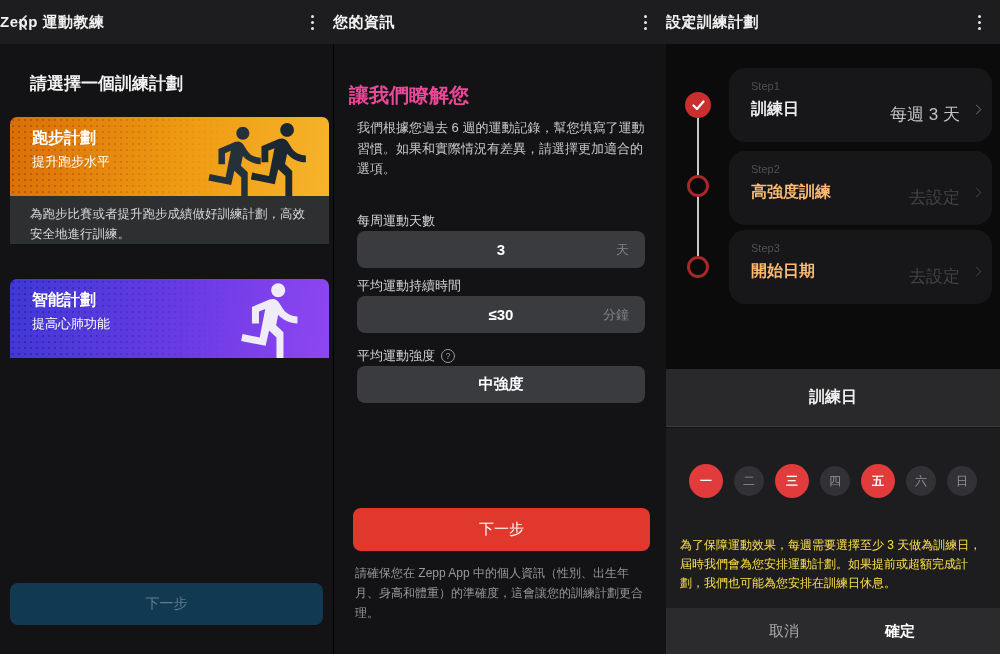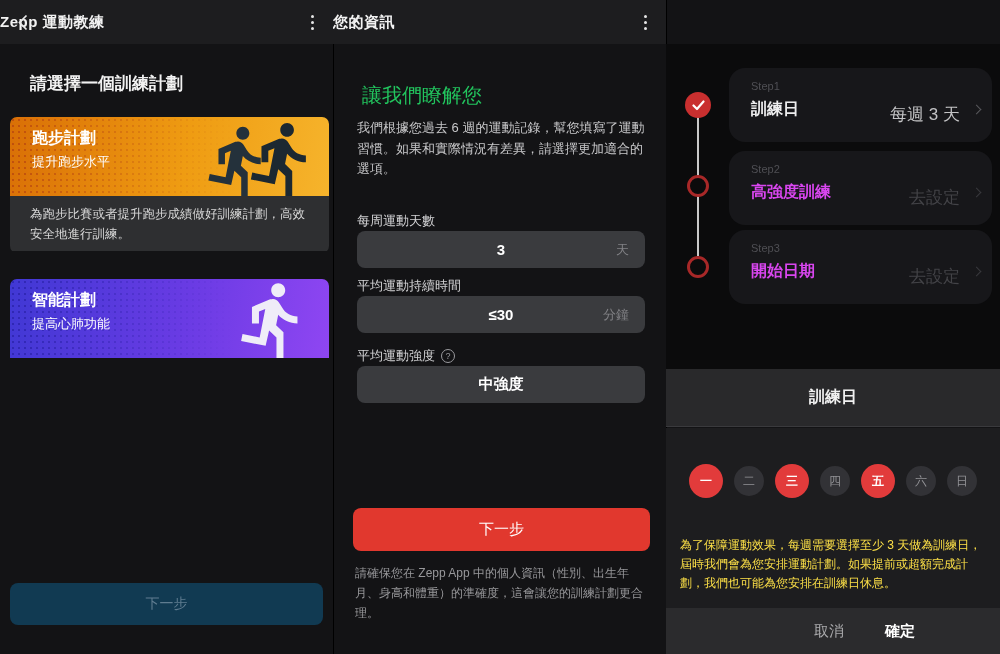--- a/index.html
+++ b/index.html
@@ -23,62 +23,62 @@
   .pc1{top:117px;height:136px}
   .pc2{top:279px;height:136px}
   .banner{position:relative;height:79px;overflow:hidden}
   .pc1 .banner{background:linear-gradient(100deg,#d96f06 0%,#ef9c12 55%,#f6b42c 100%)}
   .pc2 .banner{background:linear-gradient(100deg,#4038d4 0%,#6a3be4 55%,#8f46f2 100%)}
   .banner .dots{position:absolute;inset:0;width:70%;background-image:radial-gradient(circle,rgba(150,25,25,.38) 1.1px,transparent 1.3px);background-size:6px 6px;-webkit-mask-image:linear-gradient(to right,#000,transparent);mask-image:linear-gradient(to right,#000,transparent)}
   .pc2 .banner .dots{background-image:radial-gradient(circle,rgba(25,20,140,.45) 1.1px,transparent 1.3px)}
   .banner .b-title{position:absolute;left:22px;top:11px;font-size:16px;font-weight:bold;color:#fff}
   .banner .b-sub{position:absolute;left:22px;top:36px;font-size:13px;color:#fdfdfd}
   .banner svg.runner{position:absolute;bottom:-4px}
-  .plan-desc{height:55px;background:#2e2f31;color:#d8d8d8;font-size:12.5px;line-height:20px;padding:8px 20px 0 20px}
+  .plan-desc{height:48px;background:#2e2f31;color:#d8d8d8;font-size:12.5px;line-height:20px;padding:8px 20px 0 20px}
   .next-disabled{position:absolute;left:10px;right:10px;top:583px;height:42px;border-radius:8px;background:#113a52;color:#5f7c90;font-size:14px;display:flex;align-items:center;justify-content:center;cursor:pointer}
 
   
-  .h1{position:absolute;left:29px;top:82px;font-size:20px;font-weight:normal;color:#22c55e}
+  .h1{position:absolute;left:16px;top:82px;font-size:20px;font-weight:bold;color:#ec4899}
   .intro{position:absolute;left:24px;right:20px;top:118px;font-size:13px;line-height:20.5px;color:#c7c7c9}
   .f-label{position:absolute;left:24px;font-size:13px;color:#d2d2d4;display:flex;align-items:center;gap:6px}
   .f-box{position:absolute;left:24px;right:21px;height:37px;border-radius:8px;background:#3a3b3e;display:flex;align-items:center;justify-content:center;cursor:pointer}
   .f-value{font-size:15px;font-weight:bold;color:#fff}
   .f-unit{position:absolute;right:16px;font-size:13px;color:#828286}
   .help{width:14px;height:14px;border-radius:50%;border:1px solid #9a9a9e;color:#9a9a9e;font-size:9px;display:inline-flex;align-items:center;justify-content:center;cursor:pointer}
   .next-primary{position:absolute;left:20px;right:16px;top:508px;height:43px;border-radius:8px;background:#e1382e;color:#fff;font-size:15px;display:flex;align-items:center;justify-content:center;cursor:pointer}
   .footnote{position:absolute;left:22px;right:18px;top:563px;font-size:12px;line-height:20px;color:#98989b}
 
   
   .dim{position:absolute;left:0;right:0;top:44px;height:325px;background:#0b0b0c}
   .step-card{position:absolute;left:63px;right:8px;height:74px;border-radius:16px;background:#17171a;cursor:pointer}
   .sc1{top:68px}.sc2{top:151px}.sc3{top:230px}
   .step-label{position:absolute;left:22px;top:12px;font-size:11px;color:#4f4f54}
   .step-title{position:absolute;left:22px;top:31px;font-size:16px;font-weight:bold}
   .sc1 .step-title{color:#ededee}
-  .sc2 .step-title,.sc3 .step-title{color:#d946ef}
+  .sc2 .step-title,.sc3 .step-title{color:#fdba74}
   .step-value{position:absolute;right:32px;top:35px;font-size:17px}
   .sc1 .step-value{color:#c3c3c5}
   .sc2 .step-value,.sc3 .step-value{color:#434347}
   .chev{position:absolute;right:12px;top:38px;width:7px;height:7px;border-top:1.6px solid #58585c;border-right:1.6px solid #58585c;transform:rotate(45deg)}
   .sc2 .chev,.sc3 .chev{border-color:#39393d}
   .tl-line{position:absolute;left:31px;top:116px;width:2px;height:140px;background:#c9c9c9}
   .tl-dot{position:absolute;border-radius:50%}
   .tl-done{left:19px;top:92px;width:26px;height:26px;background:#c92f2f;display:flex;align-items:center;justify-content:center}
   .tl-ring{left:21px;width:22px;height:22px;border:3.5px solid #a82828;background:#0b0b0c}
   .tlr2{top:175px}.tlr3{top:256px}
 
   .sheet-head{position:absolute;left:0;right:0;top:369px;height:58px;background:#29292b;border-bottom:1px solid #3a3a3d;display:flex;align-items:center;justify-content:center}
   .sheet-head .sh-title{font-size:16px;font-weight:bold;color:#f0f0f0}
   .sheet-body{position:absolute;left:0;right:0;top:428px;height:180px;background:#1d1d1f}
   .days{position:absolute;left:0;right:0;top:36px;display:flex;align-items:center;justify-content:center;gap:11px}
   .day{width:30px;height:30px;border-radius:50%;background:#323236;color:#939397;font-size:12px;display:flex;align-items:center;justify-content:center;cursor:pointer}
   .day.sel{width:34px;height:34px;background:#e23b3b;color:#fff;font-weight:bold}
   .sheet-note{position:absolute;left:14px;right:12px;top:108px;font-size:12px;line-height:19px;color:#fde047}
   .sheet-foot{position:absolute;left:0;right:0;top:608px;height:46px;background:#2b2b2d;display:flex;align-items:center}
-  .btn-cancel{position:absolute;left:58px;width:120px;text-align:right;font-size:15px;color:#ababad;cursor:pointer}
+  .btn-cancel{position:absolute;left:58px;width:120px;text-align:center;font-size:15px;color:#ababad;cursor:pointer}
   .btn-confirm{position:absolute;right:40px;width:120px;text-align:center;font-size:15px;font-weight:bold;color:#fff;cursor:pointer}
 </style>
 </head>
 <body>
 
 <div class="app">
 
   <div class="screen s1">
     <div class="appbar">
       <span class="back">
@@ -161,20 +161,33 @@
     </div>
     <div class="f-box" style="top:366px">
       <span class="f-value">中強度</span>
     </div>
 
     <div class="next-primary">下一步</div>
     <div class="footnote">請確保您在 Zepp App 中的個人資訊（性別、出生年月、身高和體重）的準確度，這會讓您的訓練計劃更合理。</div>
   </div>
 
   <div class="screen s3">
+    <div class="appbar">
+      <span class="back">
+        <svg width="10" height="17" viewBox="0 0 10 17">
+            <polyline points="8.5,1.5 1.5,8.5 8.5,15.5" fill="none" stroke="#e9e9e9" stroke-width="1.7"></polyline>
+          </svg>
+      </span>
+      <span class="bar-title">設定訓練計劃</span>
+      <span class="kebab">
+          <i></i>
+          <i></i>
+          <i></i>
+        </span>
+    </div>
 
     <div class="dim"></div>
 
     <div class="tl-line"></div>
     <div class="tl-dot tl-done">
       <svg width="13" height="11" viewBox="0 0 13 11">
           <polyline points="1.5,5.5 5,9 11.5,1.5" fill="none" stroke="#fff" stroke-width="2.2" stroke-linecap="round" stroke-linejoin="round"></polyline>
         </svg>
     </div>
     <div class="tl-dot tl-ring tlr2"></div>

